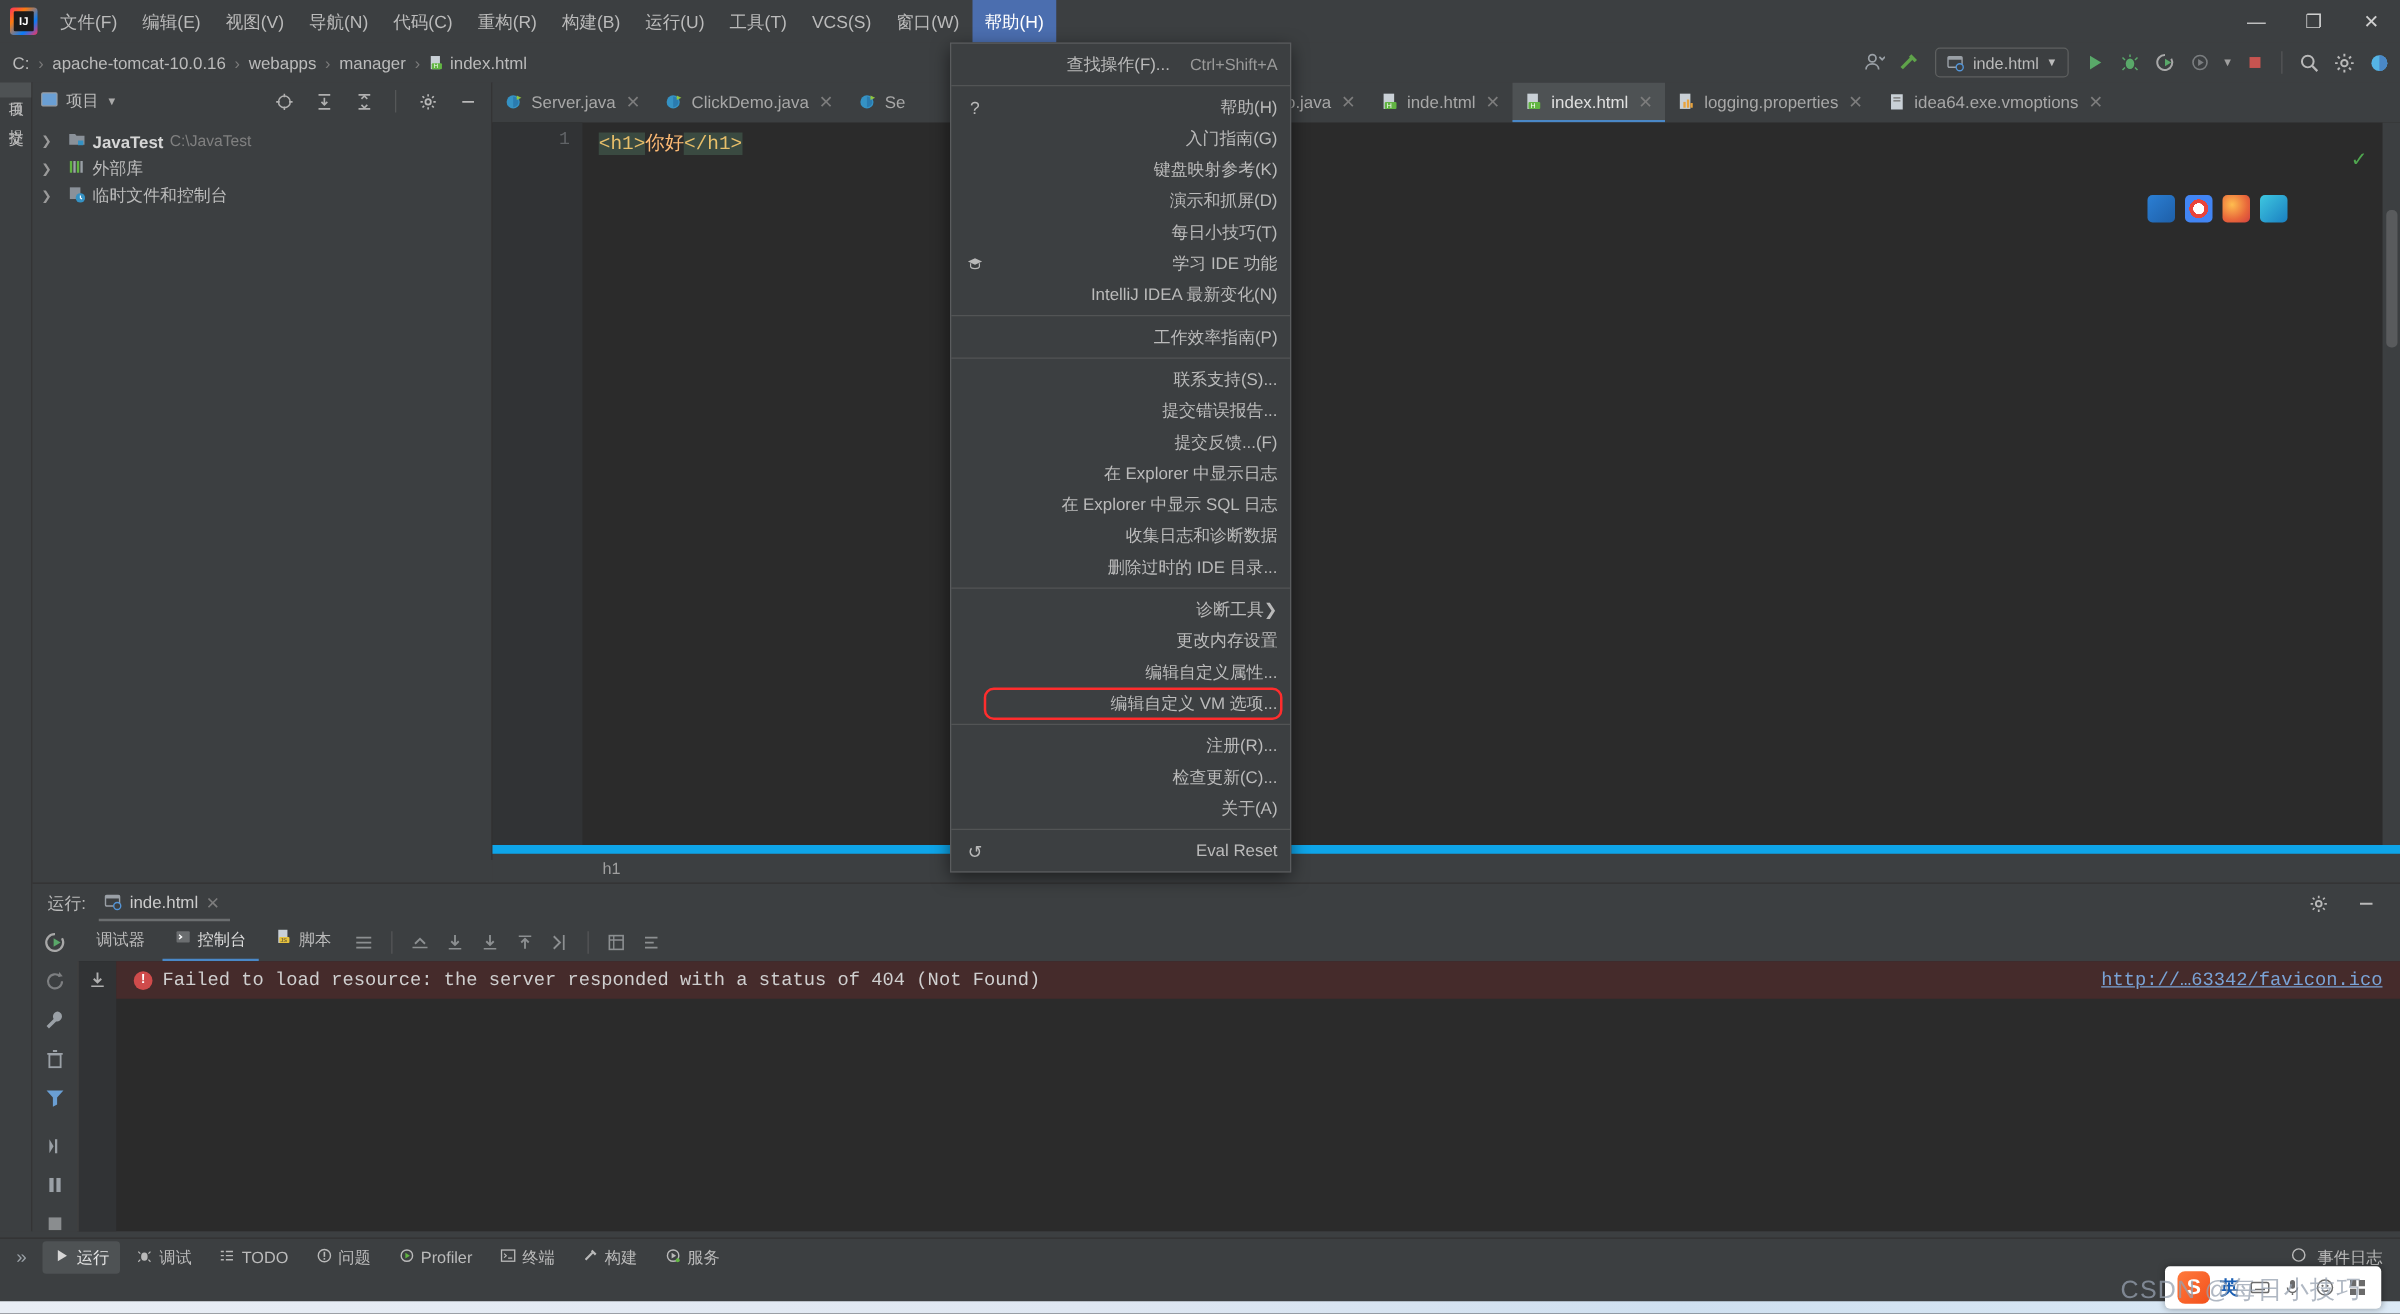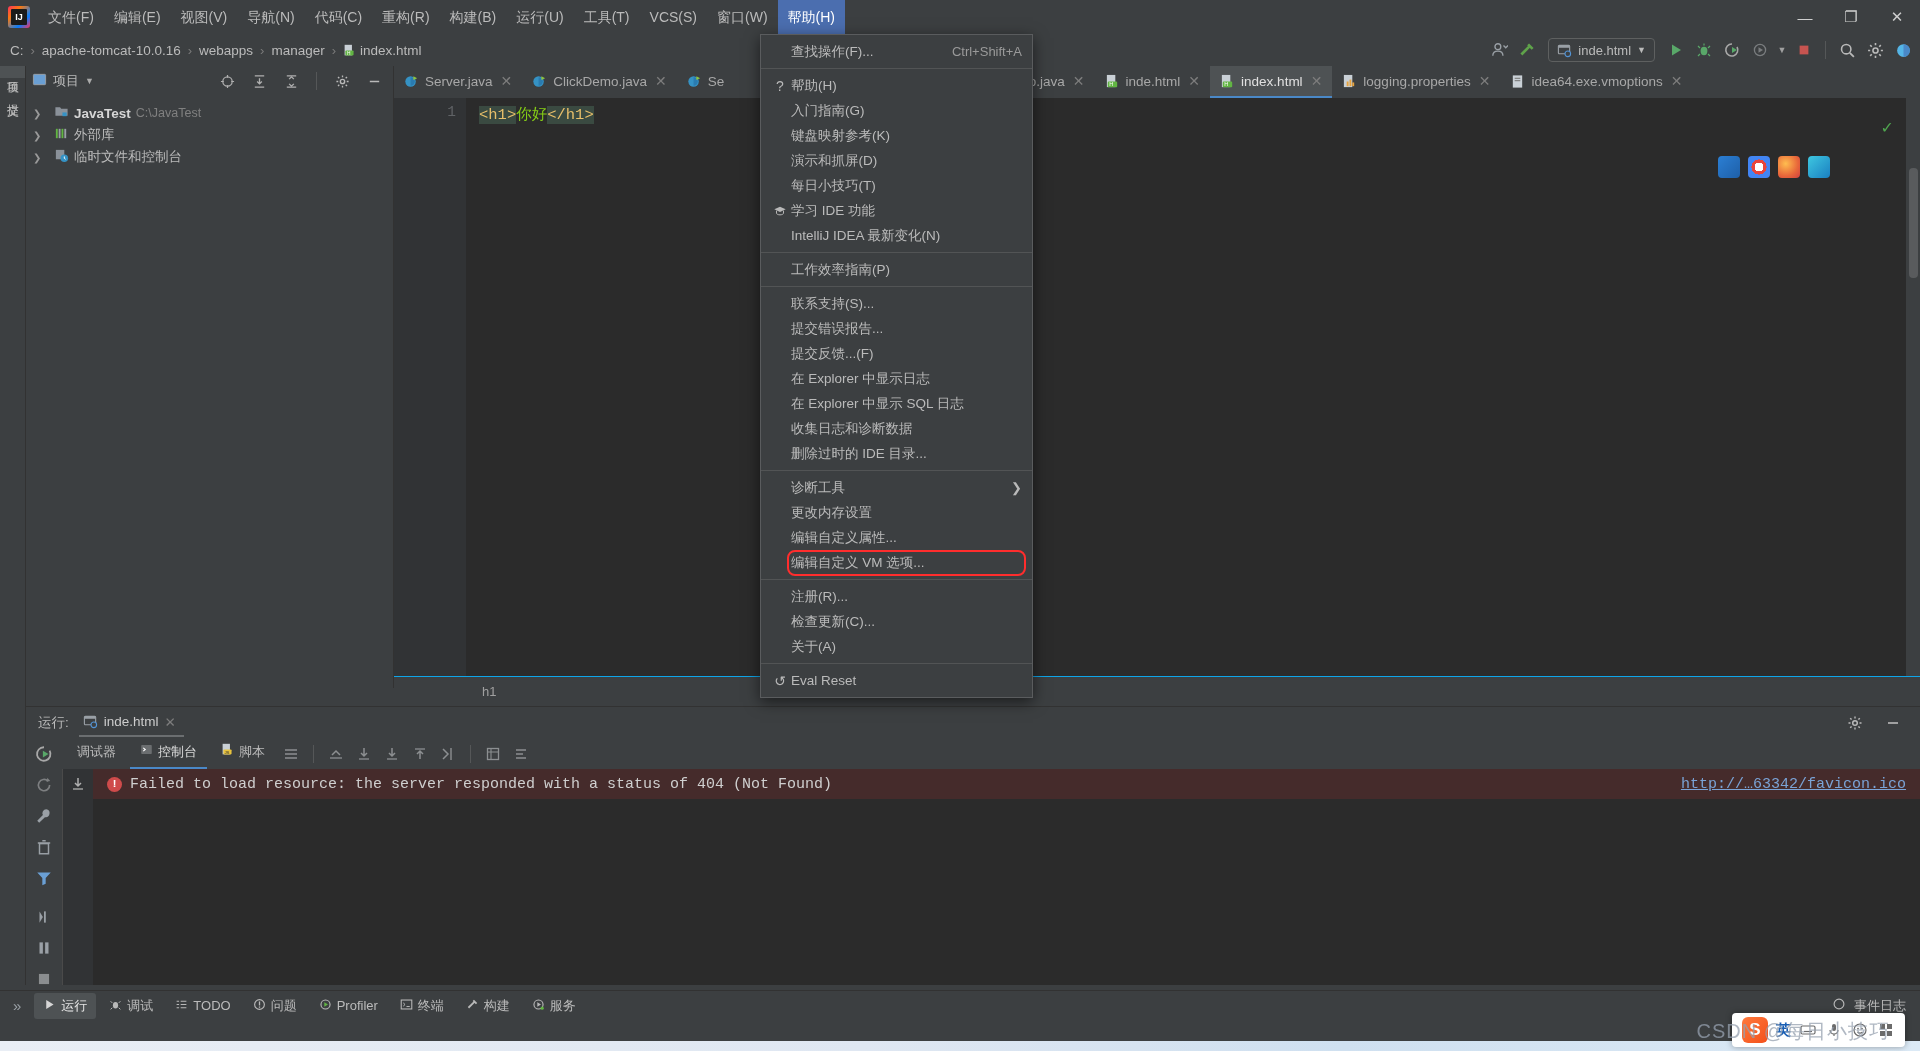--- a/index.html
+++ b/index.html
@@ -124,37 +124,37 @@
     position: absolute; left: 0; top: 0; width: 72px; height: 100%;
     background: #313335; color: #606366; font-family: "Liberation Mono", monospace;
     font-size: 14.5px; text-align: right; padding: 6px 10px 0 0;
   }
   .codeline {
     position: absolute; left: 85px; top: 6px;
     font-family: "Liberation Mono", monospace; font-size: 15.5px; line-height: 22px;
     white-space: pre;
   }
   .tag { color: #e8bf6a; background: #3a4a41; }
-  .txt { color: #84cc16; }
+  .txt { color: #fdba74; }
   .code-right-icons {
     position: absolute; right: 90px; top: 58px; display: flex; gap: 8px;
   }
   .ricon { width: 22px; height: 22px; border-radius: 4px; }
   .inspect-ok { position: absolute; right: 26px; top: 20px; color: #4fa64f; font-size: 16px; }
   .scroll-right {
     position: absolute; right: 0; top: 0; width: 14px; height: 100%; background: #3c3f41;
   }
   .scroll-thumb {
     position: absolute; right: 2px; top: 70px; width: 9px; height: 110px;
     background: #595b5d; border-radius: 4px;
   }
   .bp-strip {
     position: absolute; left: 394px; top: 676px; right: 0; height: 30px;
     background: #3c3f41; display: flex; align-items: center; padding-left: 88px;
-    font-size: 13px; color: #a0a0a0; border-top: 1px solid #0ea5e9;
+    font-size: 13px; color: #a0a0a0; border-top: 7px solid #0ea5e9;
   }
 
   
   .runpanel {
     position: absolute; left: 26px; top: 706px; right: 0; height: 279px;
     background: #3c3f41; border-top: 1px solid #323232;
   }
   .run-header {
     height: 32px; display: flex; align-items: center; padding-left: 12px; gap: 10px;
   }
@@ -253,21 +253,21 @@
     box-shadow: 0 4px 14px rgba(0,0,0,.55); z-index: 50; padding: 4px 0;
   }
   .menu .row {
     display: flex; align-items: center; height: 25px; padding: 0 10px 0 8px;
     font-size: 13.5px; color: #bbbbbb; white-space: nowrap; position: relative;
   }
   .menu .row .mico {
     width: 22px; display: flex; align-items: center; justify-content: center;
     color: #b9b9b9; font-size: 14px; flex: none;
   }
-  .menu .row .mlabel { flex: 1; }
+  .menu .row .mlabel { flex: 1; text-align: right; }
   .menu .row .macc { color: #9a9a9a; font-size: 13px; margin-left: 16px; }
   .menu .row .arrowsub { color: #b9b9b9; font-size: 13px; }
   .menu .divider { height: 1px; background: #525455; margin: 4px 0; }
   .menu .row.highlight-box .mlabel {
     outline: 2px solid #ff2d2d; outline-offset: 2px; border-radius: 4px;
   }
 </style>
 </head>
 <body>
 

